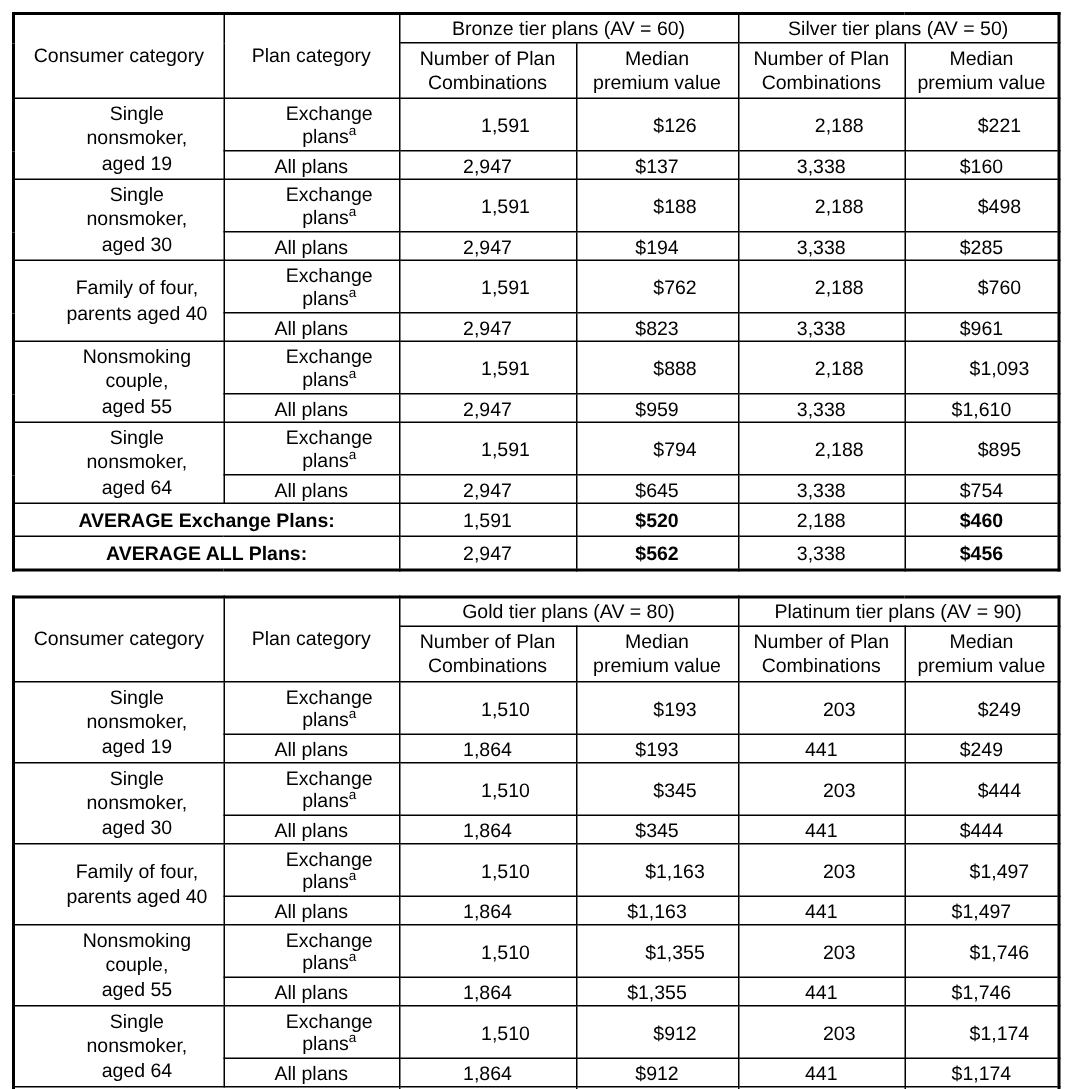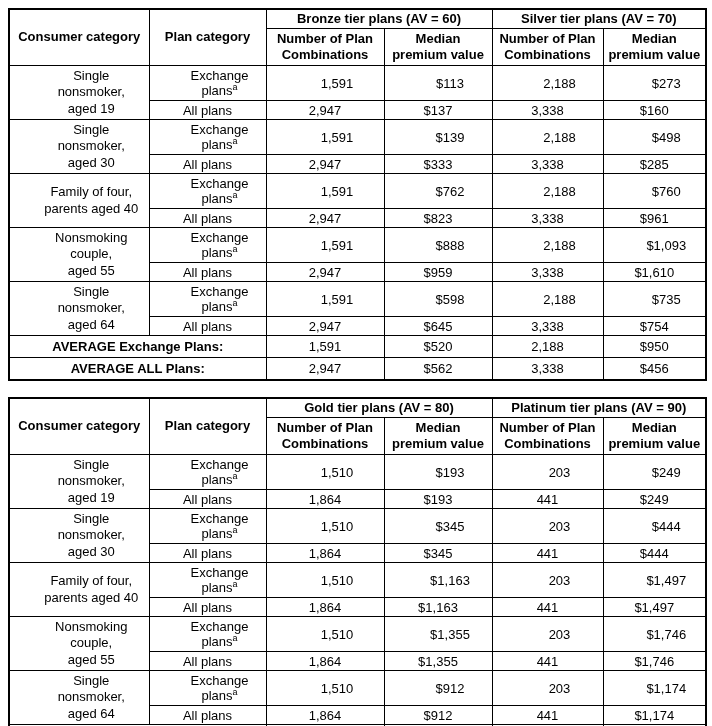--- a/index.html
+++ b/index.html
@@ -27,39 +27,39 @@
   }
   table.tbl + table.tbl { margin-top: 16px; }
   .tbl th, .tbl td {
     border: 1px solid #000000;
     padding: 1px 4px;
     text-align: center;
     vertical-align: middle;
     background: #ffffff;
     overflow: hidden;
   }
-  .tbl th { font-weight: bold; }
+  .tbl th { font-weight: normal; }
   .thl { border-left: 2px solid #000000; }
   .thb { border-bottom: 2px solid #000000; }
   .tht { border-top: 2px solid #000000; }
   .r-tier th { height: 16px; line-height: 1.15; }
   .r-sub th { height: 34px; line-height: 1.25; }
   .r-ex td { height: 32px; padding-left: 28px; }
   .r-all td { height: 16px; }
   .r-avg td { height: 19px; margin-top: 44px; }
   .two-line span { display: block; line-height: 1.25; }
   .left { text-align: left; padding-left: 3px; margin-left: 36px; }
   sup.fn {
     font-size: 9px;
     vertical-align: super;
     line-height: 0;
   }
   .hl {
     background: #FFFF3C;
-    font-weight: normal;
+    font-weight: bold;
   }
   .avg-label {
     background: #FFFF3C;
     font-weight: bold;
     text-align: right;
     padding-right: 3px;
   }
 </style>
 </head>
 <body>
@@ -73,21 +73,21 @@
         <col style="width:118px">
       <col style="width:108px">
         <col style="width:111px">
         <col style="width:103px">
     </colgroup>
     <tbody>
     <tr class="r-tier">
       <th rowspan="2" class="thb">Consumer category</th>
       <th rowspan="2" class="thb">Plan category</th>
       <th colspan="2" class="thl">Bronze tier plans (AV = 60)</th>
-      <th colspan="2" class="thl">Silver tier plans (AV = 70)</th>
+      <th colspan="2" class="thl">Silver tier plans (AV = 50)</th>
     </tr>
     <tr class="r-sub">
       <th class="thl thb two-line">
             <span>Number of Plan</span>
             <span>Combinations</span>
           </th>
       <th class="thb two-line">
             <span>Median</span>
             <span>premium value</span>
           </th>
@@ -101,47 +101,47 @@
           </th>
     </tr>
 
     <tr class="r-ex">
       <td rowspan="2" class="thb two-line">
             <span>Single nonsmoker,</span>
             <span>aged 19</span>
           </td>
       <td class="left"><span>Exchange plans</span><sup class="fn">a</sup></td>
       <td class="thl">1,591</td>
-      <td>$113</td>
-      <td class="thl">2,188</td>
-      <td>$273</td>
+      <td>$126</td>
+      <td class="thl">2,188</td>
+      <td>$221</td>
     </tr>
     <tr class="r-all">
       <td class="left thb">All plans</td>
       <td class="thl thb">2,947</td>
       <td class="thb">$137</td>
       <td class="thl thb">3,338</td>
       <td class="thb">$160</td>
     </tr>
 
     <tr class="r-ex">
       <td rowspan="2" class="thb two-line">
             <span>Single nonsmoker,</span>
             <span>aged 30</span>
           </td>
       <td class="left"><span>Exchange plans</span><sup class="fn">a</sup></td>
       <td class="thl">1,591</td>
-      <td>$139</td>
+      <td>$188</td>
       <td class="thl">2,188</td>
       <td>$498</td>
     </tr>
     <tr class="r-all">
       <td class="left thb">All plans</td>
       <td class="thl thb">2,947</td>
-      <td class="thb">$333</td>
+      <td class="thb">$194</td>
       <td class="thl thb">3,338</td>
       <td class="thb">$285</td>
     </tr>
 
     <tr class="r-ex">
       <td rowspan="2" class="thb two-line">
             <span>Family of four,</span>
             <span>parents aged 40</span>
           </td>
       <td class="left"><span>Exchange plans</span><sup class="fn">a</sup></td>
@@ -177,38 +177,38 @@
       <td class="thb">$1,610</td>
     </tr>
 
     <tr class="r-ex">
       <td rowspan="2" class="thb two-line">
             <span>Single nonsmoker,</span>
             <span>aged 64</span>
           </td>
       <td class="left"><span>Exchange plans</span><sup class="fn">a</sup></td>
       <td class="thl">1,591</td>
-      <td>$598</td>
-      <td class="thl">2,188</td>
-      <td>$735</td>
+      <td>$794</td>
+      <td class="thl">2,188</td>
+      <td>$895</td>
     </tr>
     <tr class="r-all">
       <td class="left thb">All plans</td>
       <td class="thl thb">2,947</td>
       <td class="thb">$645</td>
       <td class="thl thb">3,338</td>
       <td class="thb">$754</td>
     </tr>
 
     <tr class="r-avg">
       <td colspan="2" class="avg-label tht thb">AVERAGE Exchange Plans:</td>
       <td class="thl tht thb">1,591</td>
       <td class="hl tht thb">$520</td>
       <td class="thl tht thb">2,188</td>
-      <td class="hl tht thb">$950</td>
+      <td class="hl tht thb">$460</td>
     </tr>
     <tr class="r-avg">
       <td colspan="2" class="avg-label tht thb">AVERAGE ALL Plans:</td>
       <td class="thl tht thb">2,947</td>
       <td class="hl tht thb">$562</td>
       <td class="thl tht thb">3,338</td>
       <td class="hl tht thb">$456</td>
     </tr>
     </tbody>
   </table>

